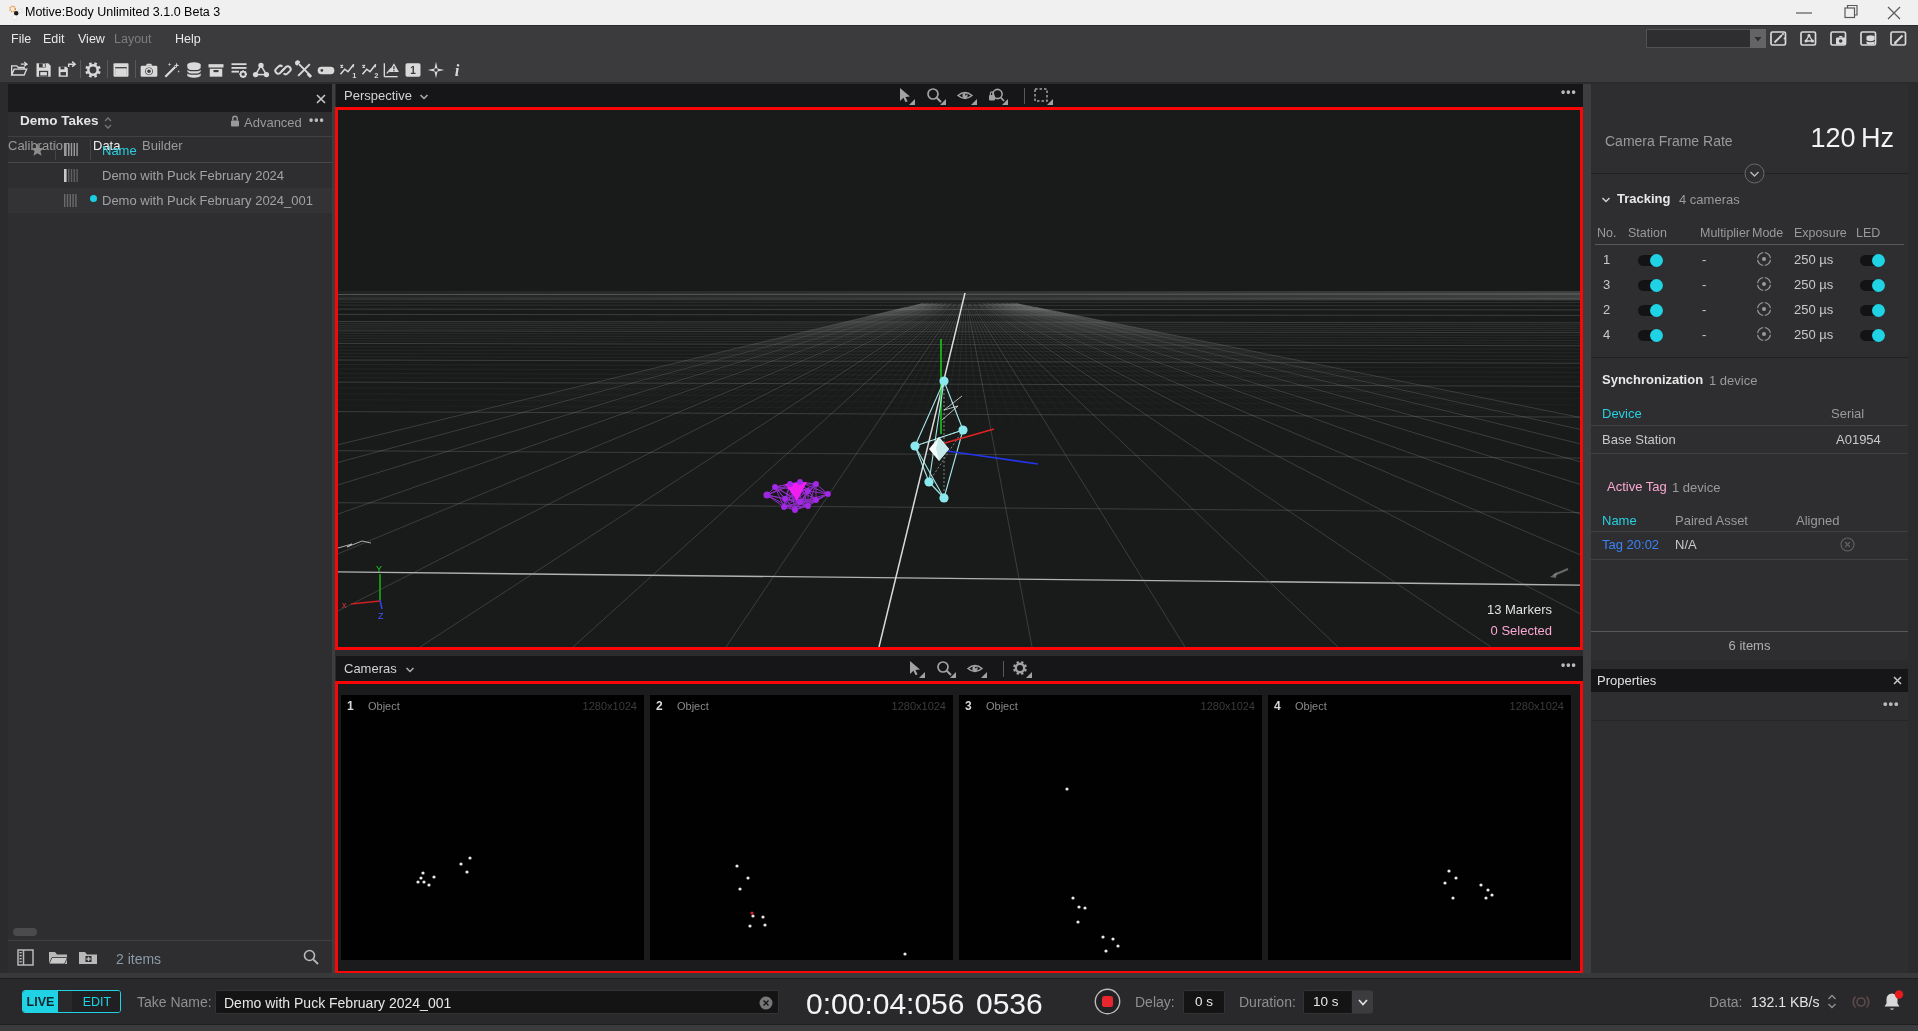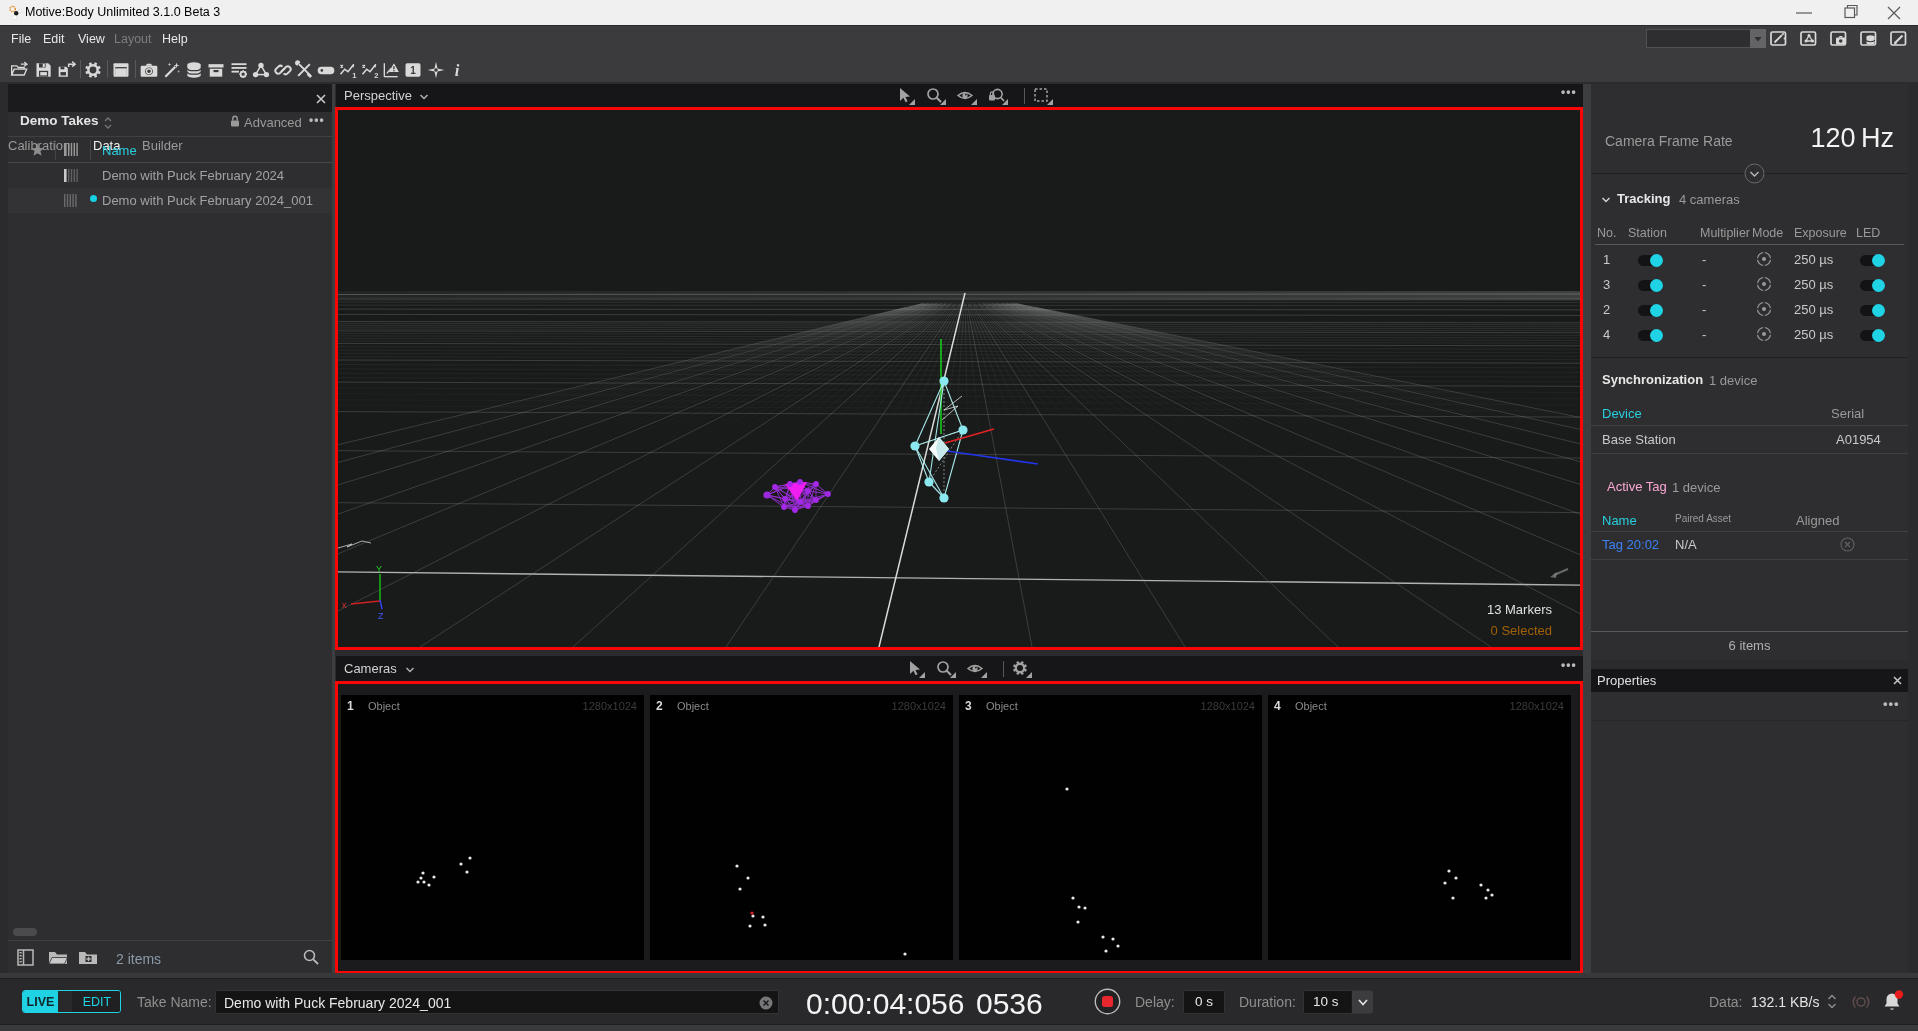--- a/index.html
+++ b/index.html
@@ -31,21 +31,21 @@
   <rect x="51" y="8" width="9.5" height="9.5" fill="none" stroke="#5a5a5a" stroke-width="1.2"></rect>
   <path d="M53.5 8 L53.5 5.5 L63 5.5 L63 15 L60.5 15" fill="none" stroke="#5a5a5a" stroke-width="1.2"></path>
   <path d="M94 7 L106 19 M106 7 L94 19" stroke="#5a5a5a" stroke-width="1.2"></path>
  </svg>
 </div>
 <div class="topbar">
  <div class="menu" style="left:11px">File</div>
  <div class="menu" style="left:43px">Edit</div>
  <div class="menu" style="left:78px">View</div>
  <div class="menu" style="left:114px;color:#7d7d7f">Layout</div>
- <div class="menu" style="left:162px">Help</div>
+ <div class="menu" style="left:175px">Help</div>
  <div class="abs" style="left:1646px;top:3px;width:104px;height:19px;background:#2e2e30;border:1px solid #515153;border-right:none;"></div>
  <div class="abs" style="left:1750px;top:3px;width:16px;height:19px;background:#646466;"></div>
  <svg class="abs" style="left:1750px;top:3px" width="16" height="19" viewBox="0 0 16 19">
       <path d="M4.5 8 L11.5 8 L8 12.5 Z" fill="#2e2e2e"></path>
     </svg>
 </div>
 <div class="abs" style="left:0;top:25px;width:1918px;height:57px">
     <svg class="abs" style="left:10px;top:35px" width="20" height="20" viewBox="0 0 24 24">
       <path d="M2 18 L2 7 L8 7 L10 9 L17 9 L17 11 M2 18 L5 11 L20 11 L17 18 Z" fill="none" stroke="#d9d9d9" stroke-width="1.6"></path>
       <path d="M13 5 L20 5 M17 2.5 L20.5 5 L17 7.5" fill="none" stroke="#d9d9d9" stroke-width="1.4"></path>
@@ -629,21 +629,21 @@
       <text x="38" y="462" font-size="9" fill="#22cc22" font-family="Liberation Sans">Y</text>
       <line x1="42" y1="491" x2="13" y2="494" stroke="#cc2222" stroke-width="1.5"></line>
       <text x="4" y="498" font-size="9" fill="#dd3333" font-family="Liberation Sans">x</text>
       <line x1="42" y1="490" x2="44" y2="499" stroke="#3344ee" stroke-width="1.5"></line>
       <text x="40" y="509" font-size="9" fill="#4455ff" font-family="Liberation Sans">Z</text>
       <polyline points="0,438 14,434 9,437 24,431 33,433" fill="none" stroke="#cfcfcf" stroke-width="1" opacity="0.8"></polyline>
       <polyline points="1216,465 1230,459" fill="none" stroke="#8a8a8a" stroke-width="2" opacity="0.7"></polyline>
       <path d="M1212 467 L1219 462 L1218 468 Z" fill="#8a8a8a" opacity="0.7"></path>
     </svg>
     <div class="abs" style="right:28px;top:492px;font-size:13px;color:#e0e0e0;text-align:right">13 Markers</div>
-    <div class="abs" style="right:28px;top:513px;font-size:13px;color:#a16207;text-align:right">0 Selected</div>
+    <div class="abs" style="right:28px;top:513px;font-size:13px;color:#f9a8d4;text-align:right">0 Selected</div>
   </div>
 <div class="panelhdr" style="left:336px;top:656px;width:1247px;height:25px">
     <div class="abs" style="left:8px;top:5px;font-size:13px;color:#d2d2d2">Cameras</div>
     <svg class="abs" style="left:68px;top:9px" width="12" height="10" viewBox="0 0 12 10">
       <path d="M2.5 3 L6 6.5 L9.5 3" fill="none" stroke="#b0b0b0" stroke-width="1.5"></path>
     </svg>
     <svg class="abs" style="left:568px;top:3px" width="18" height="18" viewBox="0 0 18 18">
       <path d="M6 2 L6 15 L9.4 11.8 L11.6 16.2 L13.6 15.2 L11.4 10.9 L16 10.4 Z" fill="#a2a2a2"></path>
     </svg>
     <path class="abs">
@@ -841,21 +841,21 @@
     <div class="abs gray" style="left:118px;top:289px;font-size:13px">1 device</div>
     <div class="abs cyan" style="left:11px;top:322px;font-size:13px">Device</div>
     <div class="abs gray" style="left:240px;top:322px;font-size:13px">Serial</div>
     <div class="abs" style="left:0px;top:341px;width:317px;height:1px;background:#404042"></div>
     <div class="abs" style="left:11px;top:348px;font-size:13px;color:#c9c9c9">Base Station</div>
     <div class="abs" style="left:245px;top:348px;font-size:13px;color:#c9c9c9">A01954</div>
     <div class="abs" style="left:0px;top:369px;width:317px;height:1px;background:#404042"></div>
     <div class="abs" style="left:16px;top:395px;font-size:13px;font-weight:normal;color:#f9a8d4">Active Tag</div>
     <div class="abs gray" style="left:81px;top:396px;font-size:13px">1 device</div>
     <div class="abs cyan" style="left:11px;top:429px;font-size:13px">Name</div>
-    <div class="abs gray" style="left:84px;top:429px;font-size:10px">Paired Asset</div>
+    <div class="abs gray" style="left:84px;top:429px;font-size:13px">Paired Asset</div>
     <div class="abs gray" style="left:205px;top:429px;font-size:13px">Aligned</div>
     <div class="abs" style="left:0px;top:447px;width:317px;height:1px;background:#404042"></div>
     <div class="abs" style="left:11px;top:453px;font-size:13px;color:#3b82f6">Tag 20:02</div>
     <div class="abs" style="left:84px;top:453px;font-size:13px;color:#c9c9c9">N/A</div>
     <svg class="abs" style="left:249px;top:453px" width="15" height="15" viewBox="0 0 15 15">
       <circle cx="7.5" cy="7.5" r="6.5" fill="none" stroke="#626264" stroke-width="1.1"></circle>
       <path d="M5 5 L10 10 M10 5 L5 10" stroke="#626264" stroke-width="1.1"></path>
     </svg>
     <div class="abs" style="left:0px;top:475px;width:317px;height:1px;background:#404042"></div>
     <div class="abs" style="left:0px;top:547px;width:317px;height:1px;background:#59595b"></div>

